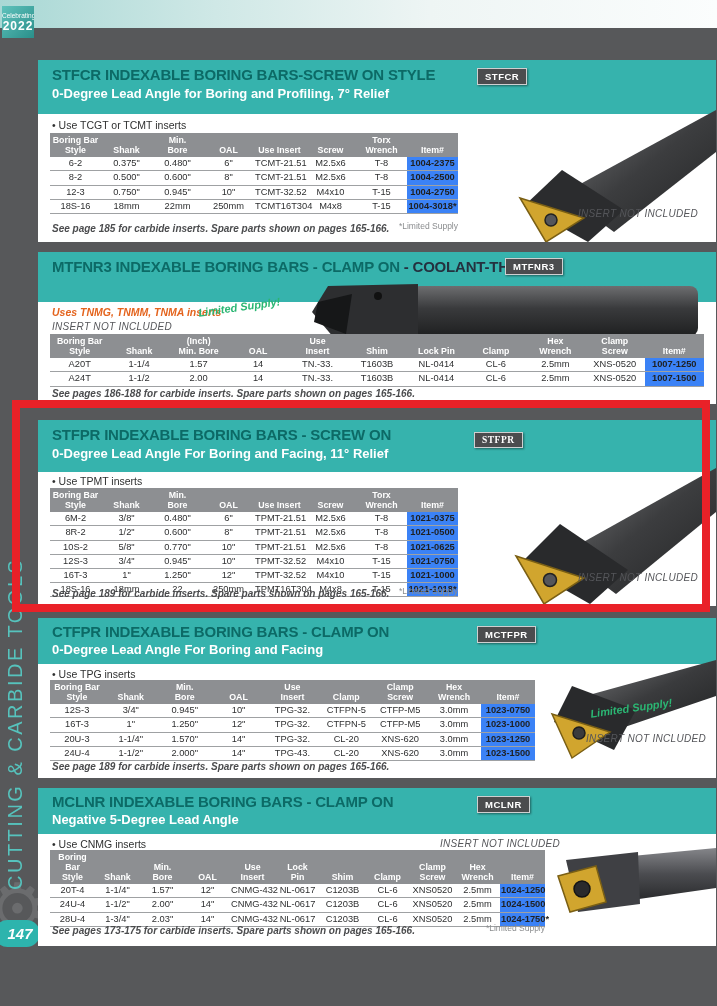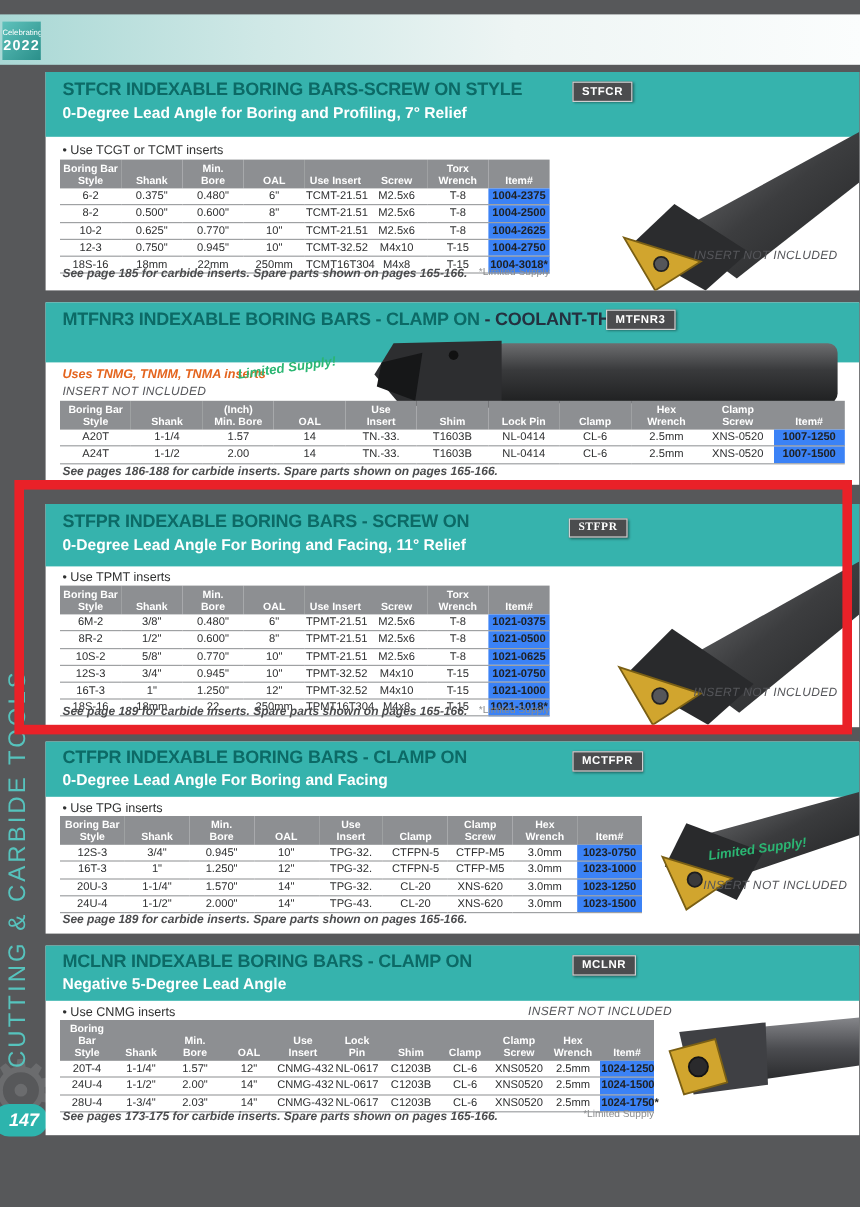--- a/index.html
+++ b/index.html
@@ -4,21 +4,21 @@
 <style>
   * { margin:0; padding:0; box-sizing:border-box; }
   html,body { width:717px; height:1006px; }
   body {
     position:relative; overflow:hidden;
     background:#57585a;
     font-family:"Liberation Sans", sans-serif;
   }
   
   .page-header {
-    position:absolute; top:12px; left:0; width:717px; height:42px;
+    position:absolute; top:0; left:0; width:717px; height:28px;
     background:linear-gradient(90deg,#a9d8d5 0%,#cfe8e6 30%,#eef5f4 60%,#fbfdfd 100%);
   }
   .page-title {
     position:absolute; left:112px; top:5px;
     font-size:26px; font-weight:bold; color:#235f5d; letter-spacing:.5px;
   }
   .logo {
     position:absolute; left:2px; top:6px; width:32px; height:32px;
     background:linear-gradient(135deg,#5fc2bc,#2a8f8a);
     color:#fff; text-align:center; overflow:hidden;
@@ -179,30 +179,20 @@
         </tr>
         <tr>
           <td>8-2</td>
           <td>0.500"</td>
           <td>0.600"</td>
           <td>8"</td>
           <td>TCMT-21.51</td>
           <td>M2.5x6</td>
           <td>T-8</td>
           <td class="item-col">1004-2500</td>
-        </tr>
-        <tr>
-          <td>10-2</td>
-          <td>0.625"</td>
-          <td>0.770"</td>
-          <td>10"</td>
-          <td>TCMT-21.51</td>
-          <td>M2.5x6</td>
-          <td>T-8</td>
-          <td class="item-col">1004-2625</td>
         </tr>
         <tr>
           <td>12-3</td>
           <td>0.750"</td>
           <td>0.945"</td>
           <td>10"</td>
           <td>TCMT-32.52</td>
           <td>M4x10</td>
           <td>T-15</td>
           <td class="item-col">1004-2750</td>

